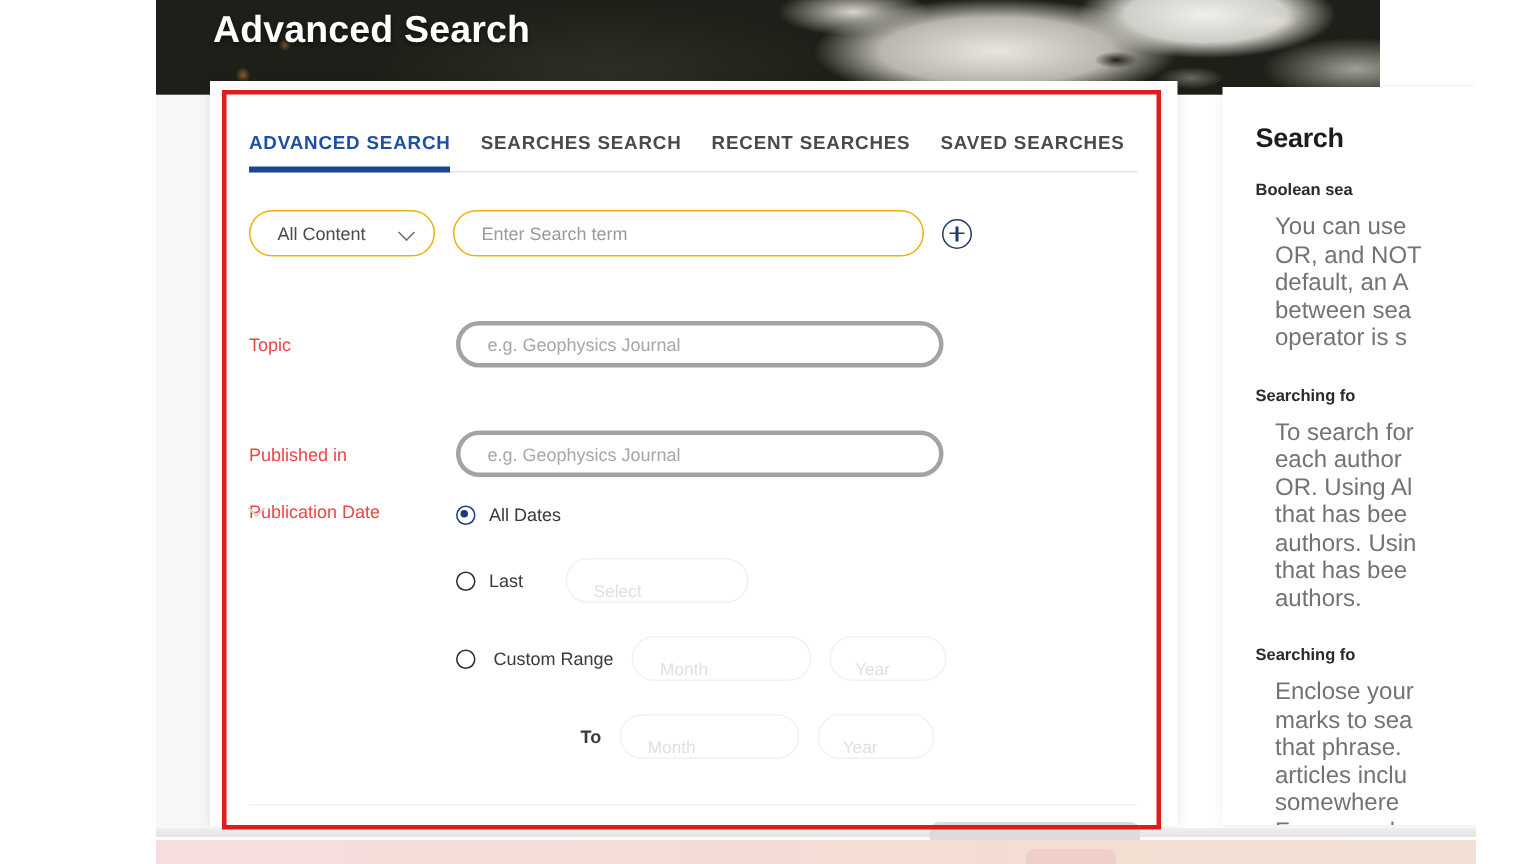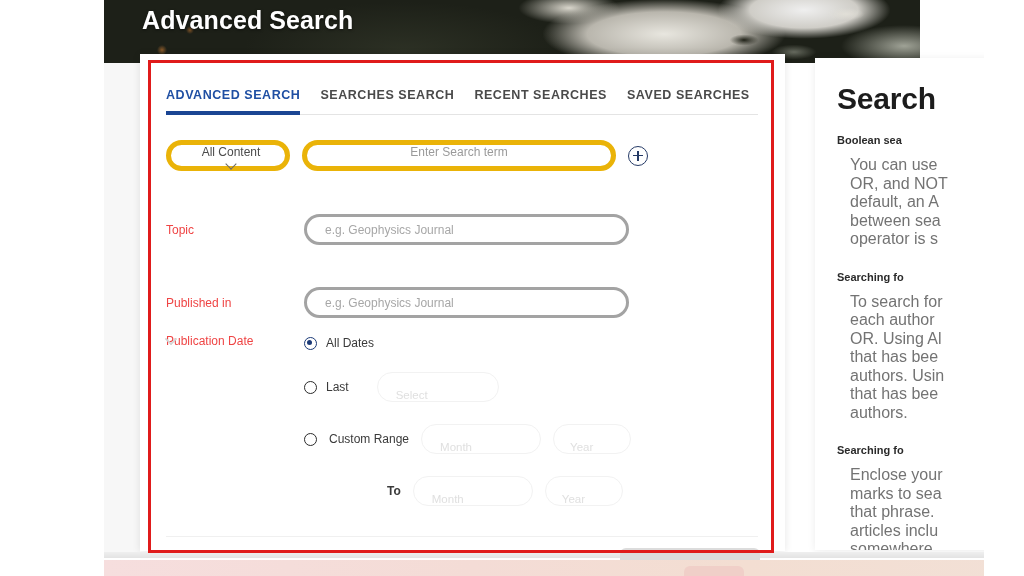--- a/index.html
+++ b/index.html
@@ -127,29 +127,28 @@
   
   .query-row {
     position: absolute;
     left: 26px;
     top: 86px;
     display: flex;
     align-items: center;
     gap: 12px;
   }
   .pill {
-    border: 5px solid #eab308;
+    border: 1px solid #eab308;
     border-radius: 22px;
     background: #ffffff;
     height: 31px;
     display: flex;
     align-items: center;
     font-size: 12px;
     color: #4b4b4b;
-    flex-direction: column;
   }
   .select-content {
     width: 124px;
     justify-content: space-between;
     padding: 0 12px 0 18px;
     cursor: pointer;
   }
   .select-content .chev {
     width: 11px; height: 11px;
     display: inline-block;
@@ -277,21 +276,21 @@
     left: 815px;
     top: 58px;
     width: 205px;
     height: 492px;
     background: #ffffff;
     box-shadow: 0 1px 8px rgba(0,0,0,.08);
     padding: 24px 0 0 22px;
     overflow: hidden;
   }
   .help-title {
-    font-size: 30px;
+    font-size: 18px;
     font-weight: bold;
     color: #1c1c1c;
     white-space: nowrap;
     margin-bottom: 18px;
     letter-spacing: -.2px;
   }
   .help-h {
     font-size: 11px;
     font-weight: bold;
     color: #2a2a2a;

